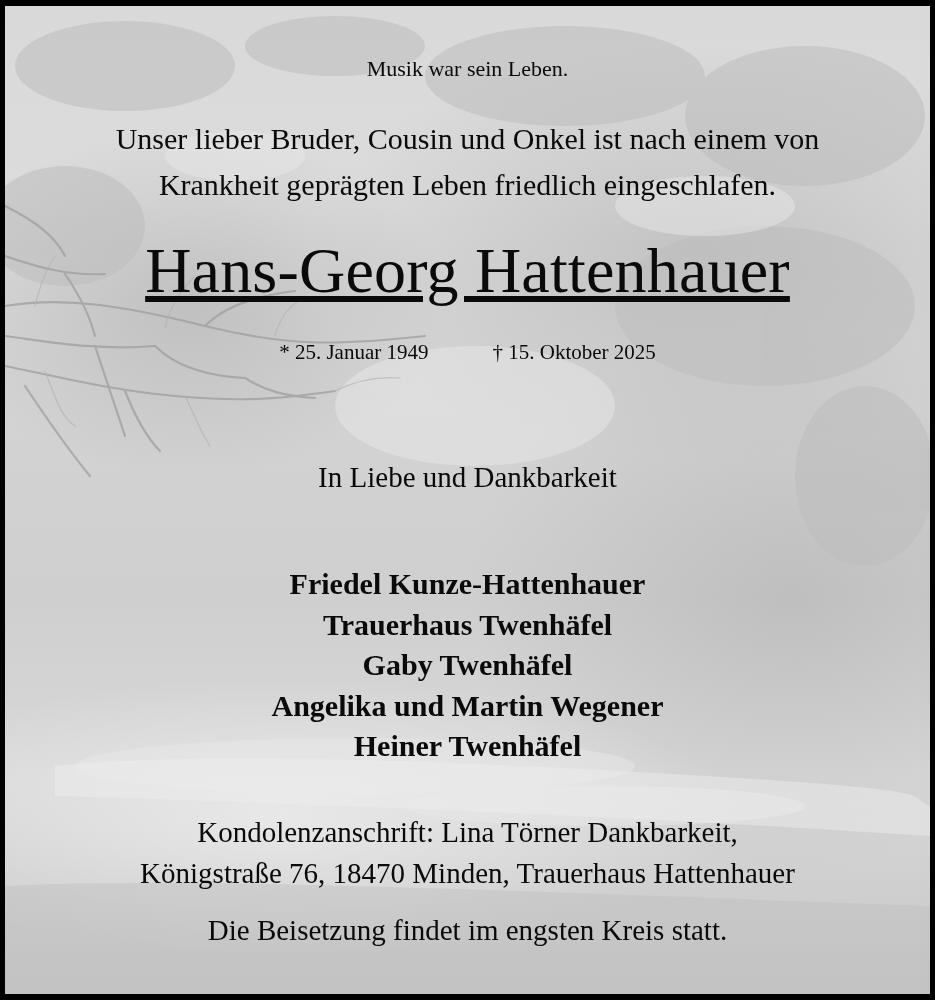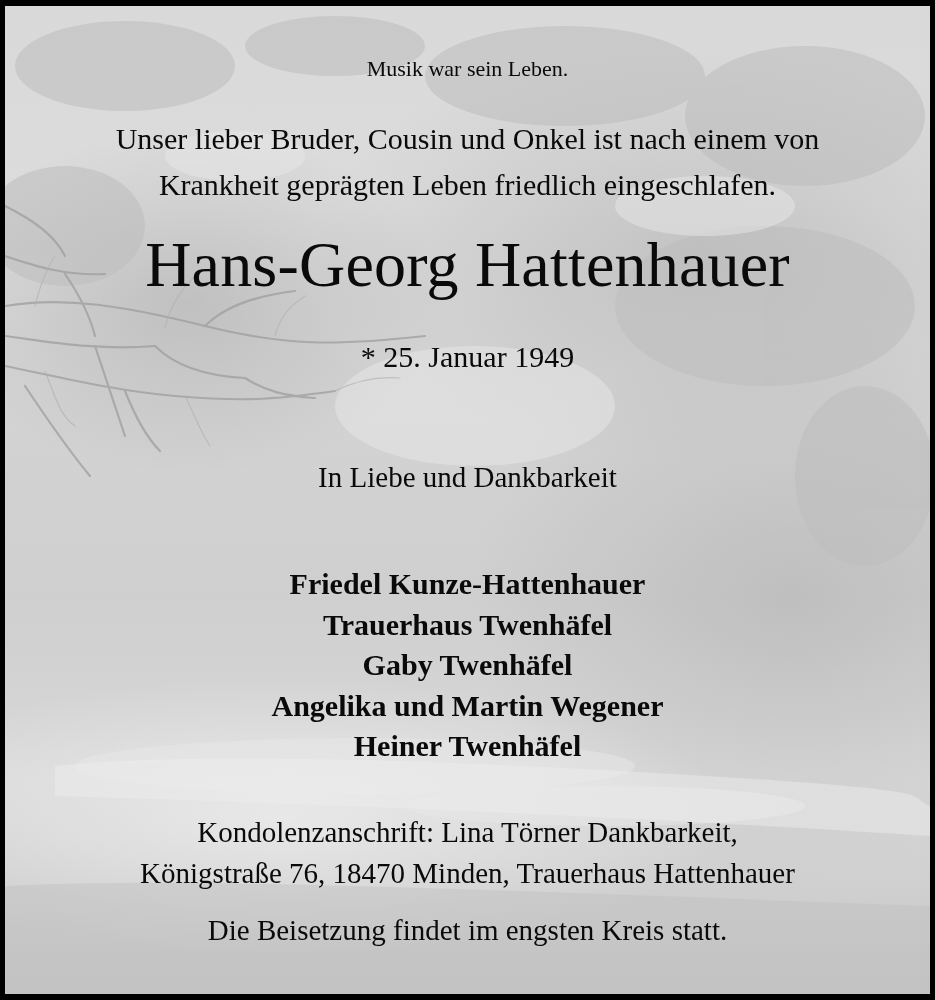--- a/index.html
+++ b/index.html
@@ -50,27 +50,28 @@
     .motto {
       top: 50px;
       font-size: 22px;
     }
     .intro {
       top: 110px;
       font-size: 30px;
       line-height: 46px;
     }
     .deceased-name {
-      top: 222px;
+      top: 228px;
       font-size: 64px;
       letter-spacing: 0.2px;
+      text-decoration: underline;
     }
     .dates {
       top: 334px;
-      font-size: 30px;
+      font-size: 21px;
       display: flex;
       justify-content: center;
       gap: 64px;
     }
     .closing {
       top: 455px;
       font-size: 29px;
     }
     .mourners {
       top: 518px;
@@ -149,20 +150,21 @@
 
     <div class="line intro">
       <div>Unser lieber Bruder, Cousin und Onkel ist nach einem von</div>
       <div>Krankheit geprägten Leben friedlich eingeschlafen.</div>
     </div>
 
     <div class="line deceased-name">Hans-Georg Hattenhauer</div>
 
     <div class="line dates">
       <span>* 25. Januar 1949</span>
+      <span>† 15. Oktober 2025</span>
     </div>
 
     <div class="line closing">In Liebe und Dankbarkeit</div>
 
     <div class="line mourners">
       <div>Friedel Kunze-Hattenhauer</div>
       <div>Trauerhaus Twenhäfel</div>
       <div>Gaby Twenhäfel</div>
       <div>Angelika und Martin Wegener</div>
       <div>Heiner Twenhäfel</div>

